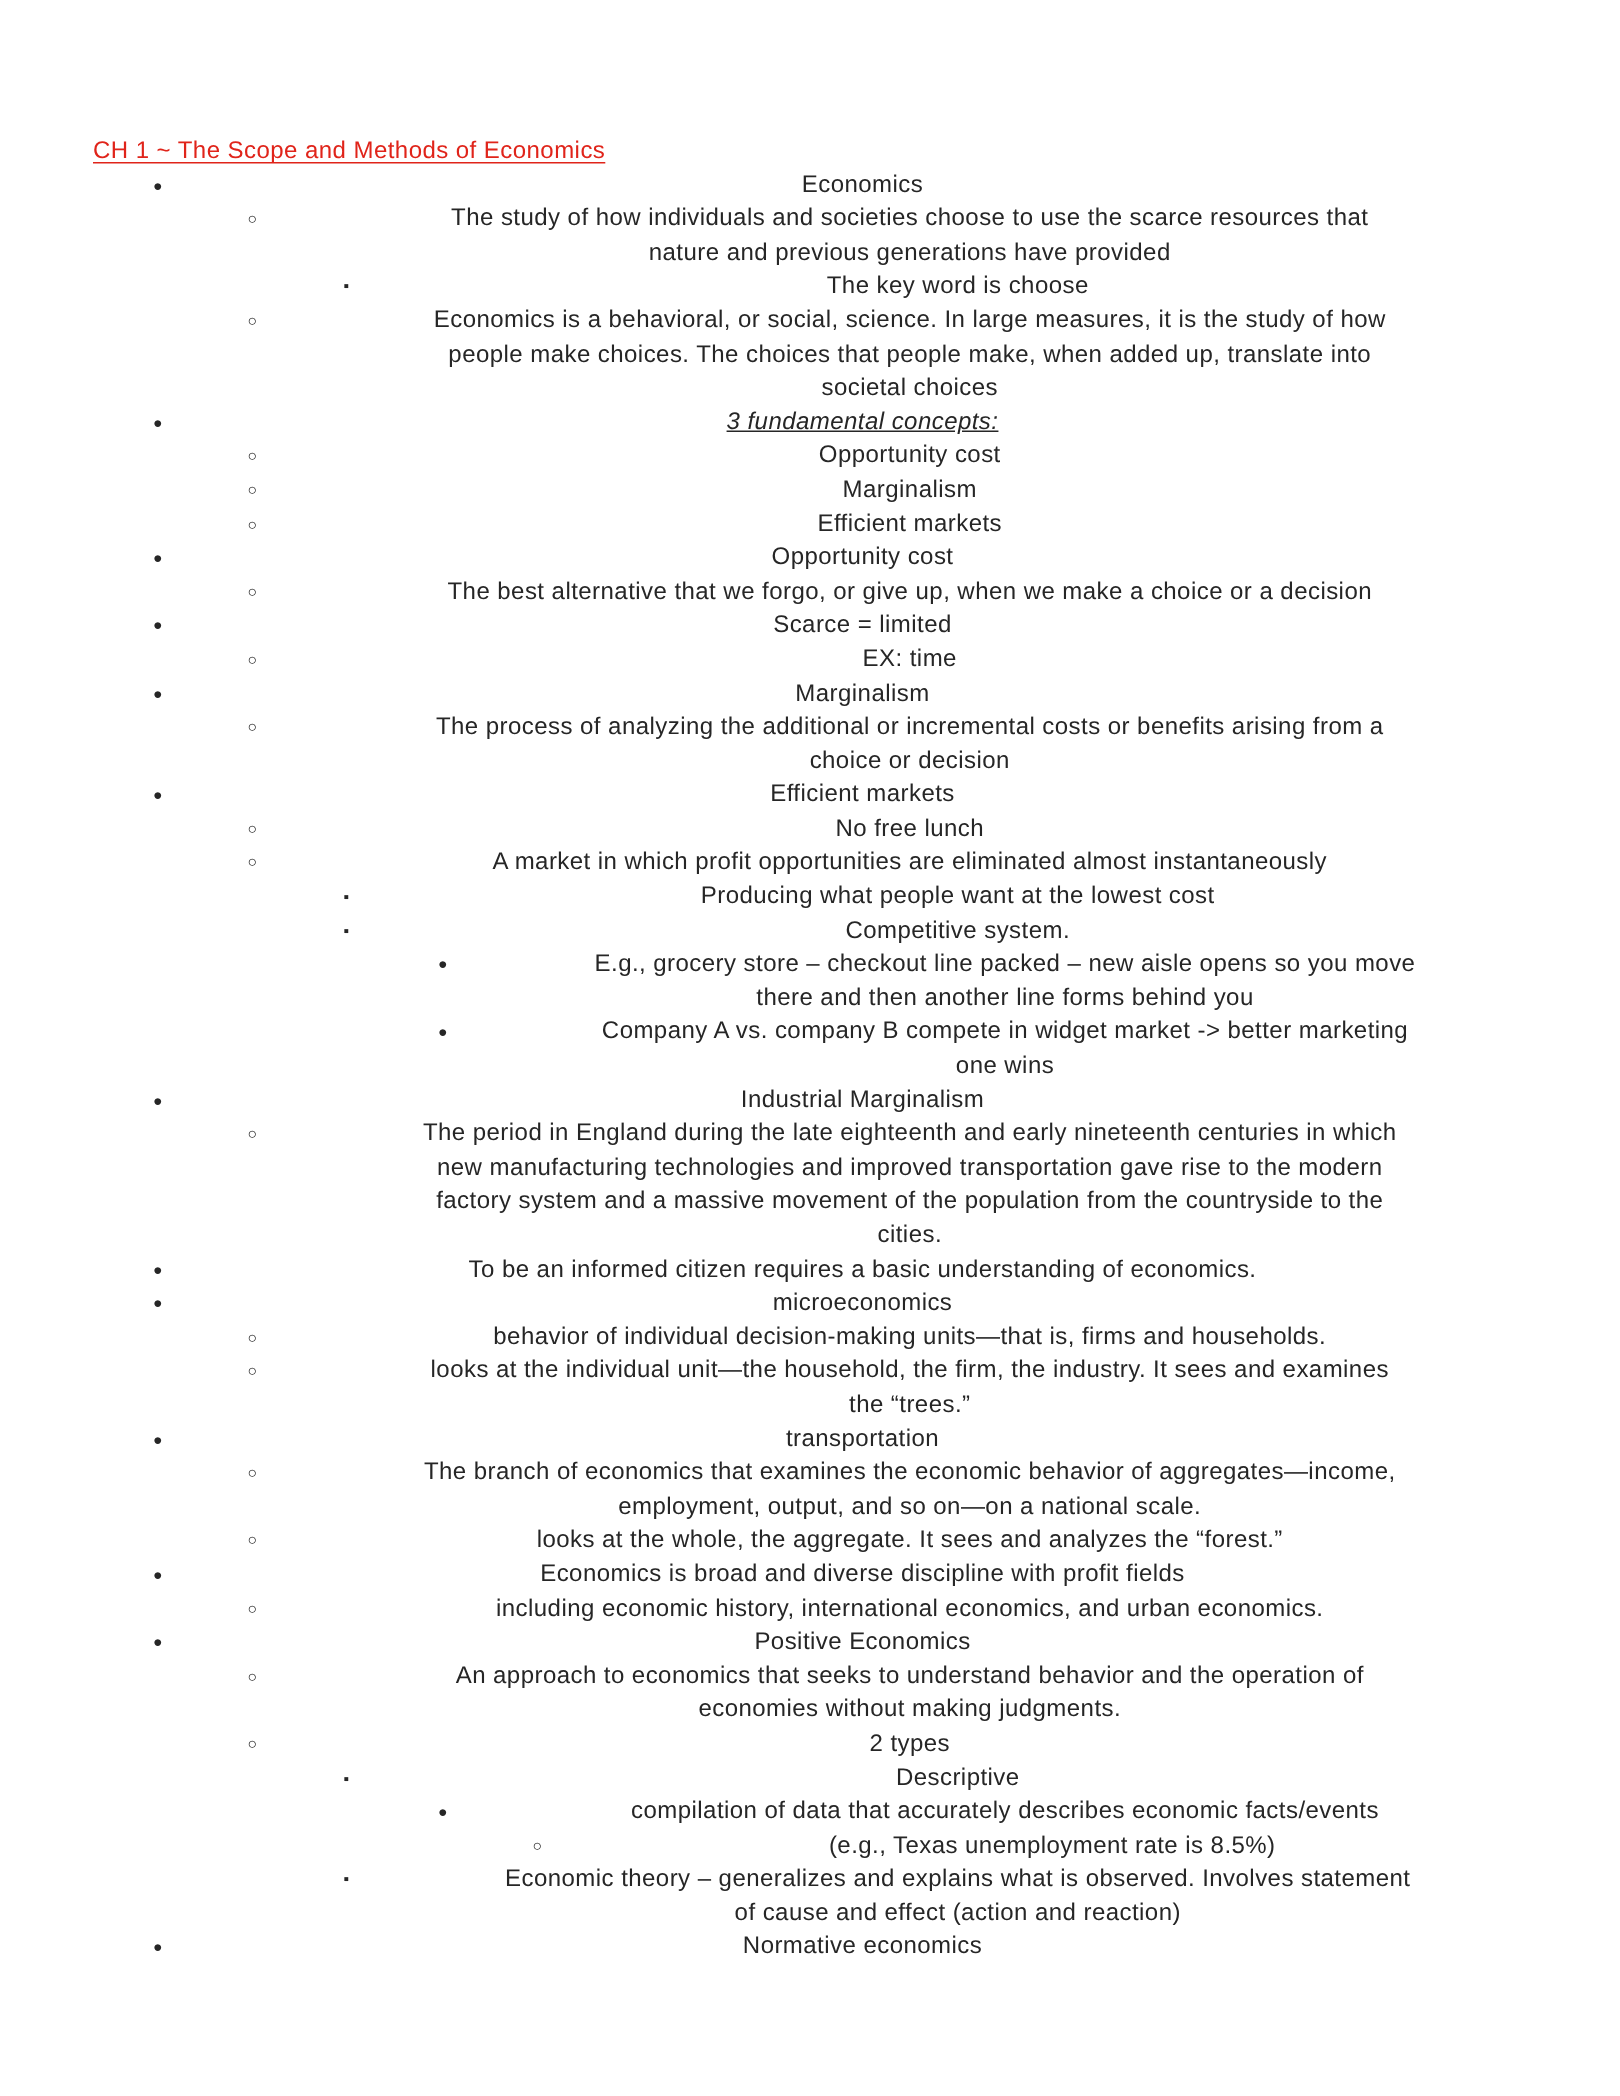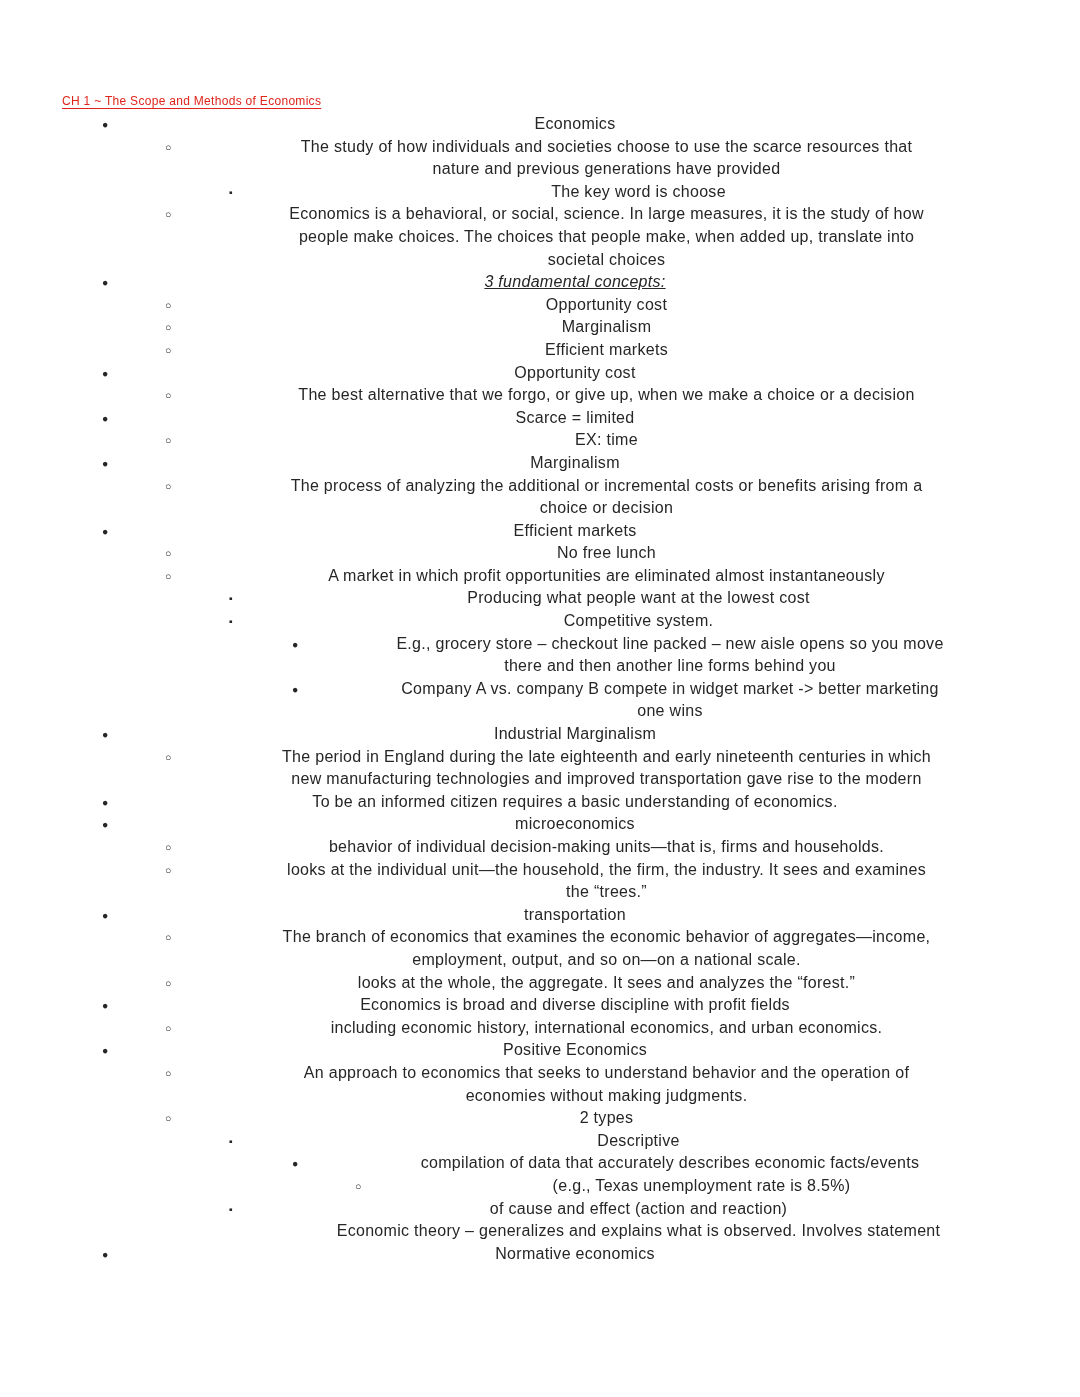--- a/index.html
+++ b/index.html
@@ -18,21 +18,21 @@
     width: 1080px;
     height: 1397px;
     padding: 89px 58px 0 62px;
     font-size: 16px;
     letter-spacing: 0.3px;
     line-height: 22.6px;
     color: #262626;
   }
   .title {
     display: inline-block;
-    font-size: 12px;
+    font-size: 16px;
     line-height: 23px;
     text-decoration: underline;
     text-underline-offset: 3px;
     font-weight: normal;
     margin: 0;
   }
   .outline { margin: 0; }
   .li {
     display: flex;
     align-items: flex-start;
@@ -196,20 +196,22 @@
         <span class="bullet">●</span>
         <div class="txt">
           <div class="line">Industrial Marginalism</div>
         </div>
       </div>
       <div class="li lvl2">
         <span class="bullet">○</span>
         <div class="txt">
           <div class="line">The period in England during the late eighteenth and early nineteenth centuries in which</div>
           <div class="line">new manufacturing technologies and improved transportation gave rise to the modern</div>
+          <div class="line">factory system and a massive movement of the population from the countryside to the</div>
+          <div class="line">cities.</div>
         </div>
       </div>
       <div class="li lvl1">
         <span class="bullet">●</span>
         <div class="txt">
           <div class="line">To be an informed citizen requires a basic understanding of economics.</div>
         </div>
       </div>
       <div class="li lvl1">
         <span class="bullet">●</span>
@@ -294,22 +296,22 @@
       </div>
       <div class="li lvl5">
         <span class="bullet">○</span>
         <div class="txt">
           <div class="line">(e.g., Texas unemployment rate is 8.5%)</div>
         </div>
       </div>
       <div class="li lvl3">
         <span class="bullet">▪</span>
         <div class="txt">
+          <div class="line">Economic theory – generalizes and explains what is observed. Involves statement</div>
           <div class="line">of cause and effect (action and reaction)</div>
-          <div class="line">Economic theory – generalizes and explains what is observed. Involves statement</div>
         </div>
       </div>
       <div class="li lvl1">
         <span class="bullet">●</span>
         <div class="txt">
           <div class="line">Normative economics</div>
         </div>
       </div>
     </div>
 </div>

